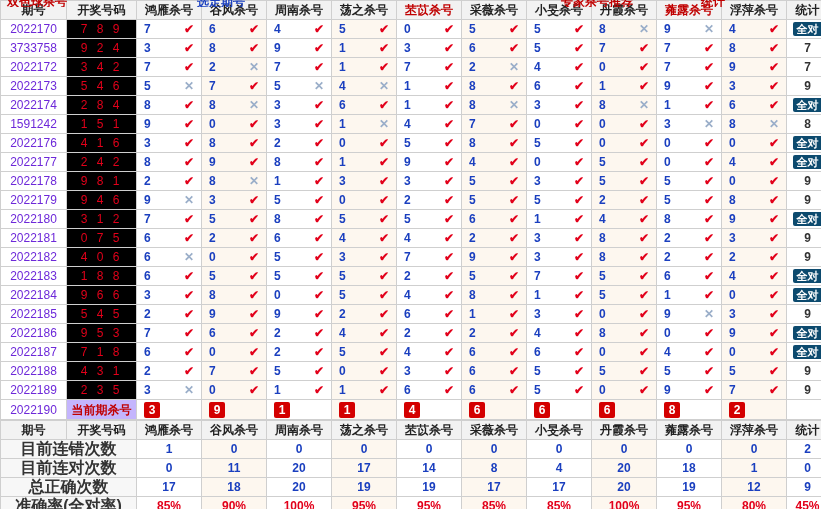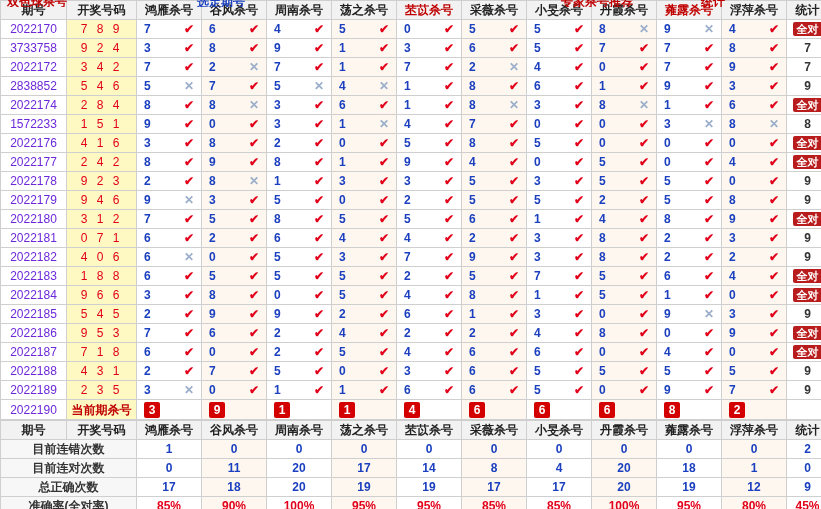--- a/index.html
+++ b/index.html
@@ -47,50 +47,50 @@
 
   
   td.kill-a { background: #ffffff; }
   td.kill-b { background: #fdf7ef; }
 
   td.period { color: #6d28d9; font-size: 12px; }
   td.code {
     color: #e2001a;
     letter-spacing: 3px;
     font-size: 12px;
-    background: #fef9c3;
+    background: #000000;
   }
 
   .cellwrap {
     display: flex; align-items: center; justify-content: space-between;
     padding: 0 6px 0 7px; height: 100%;
   }
   .num { color: #1a3fbf; font-weight: bold; font-size: 12px; }
   .mark { font-size: 12px; font-weight: bold; width: 12px; text-align: center; }
   .mark.ok { color: #e2001a; }
   .mark.no { color: #9aaec9; }
 
   td.total {
     font-size: 12px; color: #333; font-weight: bold; background: #ffffff;
   }
   .badge {
     display: inline-block;
-    background: #b91c1c;
+    background: #0c4a6e;
     color: #ffffff;
     font-size: 11px;
     font-weight: bold;
     line-height: 14px;
     padding: 0 4px;
     border-radius: 2px;
   }
 
   
   tr.current td { height: 20px; }
   td.cur-label {
-    background: #fef9c3;
+    background: #c4b5fd;
     color: #c00000;
     font-weight: bold;
     border: 1px solid #d9a0a0;
     font-size: 12px;
   }
   .cur-box {
     display: inline-block;
     background: #d40000;
     color: #fff;
     font-weight: bold;
@@ -99,21 +99,21 @@
     min-width: 16px;
     padding: 0 4px;
     border-radius: 2px;
   }
 
   
   .stat-head th {
     background: #f2f2f2; font-weight: bold; color: #222; height: 20px;
   }
   td.stat-label {
-    background: #f7f7f7; color: #333; font-weight: bold; font-size: 12px; margin-top: 32px;
+    background: #f7f7f7; color: #333; font-weight: bold; font-size: 16px; margin-top: 32px;
   }
   td.stat-val { color: #1a3fbf; font-weight: bold; font-size: 12px; background:#fff; }
   td.stat-val.b { background: #fdf7ef; }
   td.stat-val.pct { color: #e2001a; }
 
   
   .topbar {
     position: absolute; top: 0; left: 1px; width: 821px; height: 7px;
     overflow: hidden;
   }
@@ -345,21 +345,21 @@
           </td>
           <td class="c-kill kill-b">
             <div class="cellwrap">
               <span class="num">9</span>
               <span class="mark ok">✔</span>
             </div>
           </td>
           <td class="total c-tot">7</td>
         </tr>
         <tr>
-          <td class="period c-period">2838852</td>
+          <td class="period c-period">2022173</td>
           <td class="code c-code">5 4 6</td>
           <td class="c-kill kill-a">
             <div class="cellwrap">
               <span class="num">5</span>
               <span class="mark no">✕</span>
             </div>
           </td>
           <td class="c-kill kill-b">
             <div class="cellwrap">
               <span class="num">7</span>
@@ -475,21 +475,21 @@
           </td>
           <td class="c-kill kill-b">
             <div class="cellwrap">
               <span class="num">6</span>
               <span class="mark ok">✔</span>
             </div>
           </td>
           <td class="total c-tot"><span class="badge">全对</span></td>
         </tr>
         <tr>
-          <td class="period c-period">1572233</td>
+          <td class="period c-period">1591242</td>
           <td class="code c-code">1 5 1</td>
           <td class="c-kill kill-a">
             <div class="cellwrap">
               <span class="num">9</span>
               <span class="mark ok">✔</span>
             </div>
           </td>
           <td class="c-kill kill-b">
             <div class="cellwrap">
               <span class="num">0</span>
@@ -671,21 +671,21 @@
           <td class="c-kill kill-b">
             <div class="cellwrap">
               <span class="num">4</span>
               <span class="mark ok">✔</span>
             </div>
           </td>
           <td class="total c-tot"><span class="badge">全对</span></td>
         </tr>
         <tr>
           <td class="period c-period">2022178</td>
-          <td class="code c-code">9 2 3</td>
+          <td class="code c-code">9 8 1</td>
           <td class="c-kill kill-a">
             <div class="cellwrap">
               <span class="num">2</span>
               <span class="mark ok">✔</span>
             </div>
           </td>
           <td class="c-kill kill-b">
             <div class="cellwrap">
               <span class="num">8</span>
               <span class="mark no">✕</span>
@@ -866,21 +866,21 @@
           <td class="c-kill kill-b">
             <div class="cellwrap">
               <span class="num">9</span>
               <span class="mark ok">✔</span>
             </div>
           </td>
           <td class="total c-tot"><span class="badge">全对</span></td>
         </tr>
         <tr>
           <td class="period c-period">2022181</td>
-          <td class="code c-code">0 7 1</td>
+          <td class="code c-code">0 7 5</td>
           <td class="c-kill kill-a">
             <div class="cellwrap">
               <span class="num">6</span>
               <span class="mark ok">✔</span>
             </div>
           </td>
           <td class="c-kill kill-b">
             <div class="cellwrap">
               <span class="num">2</span>
               <span class="mark ok">✔</span>

